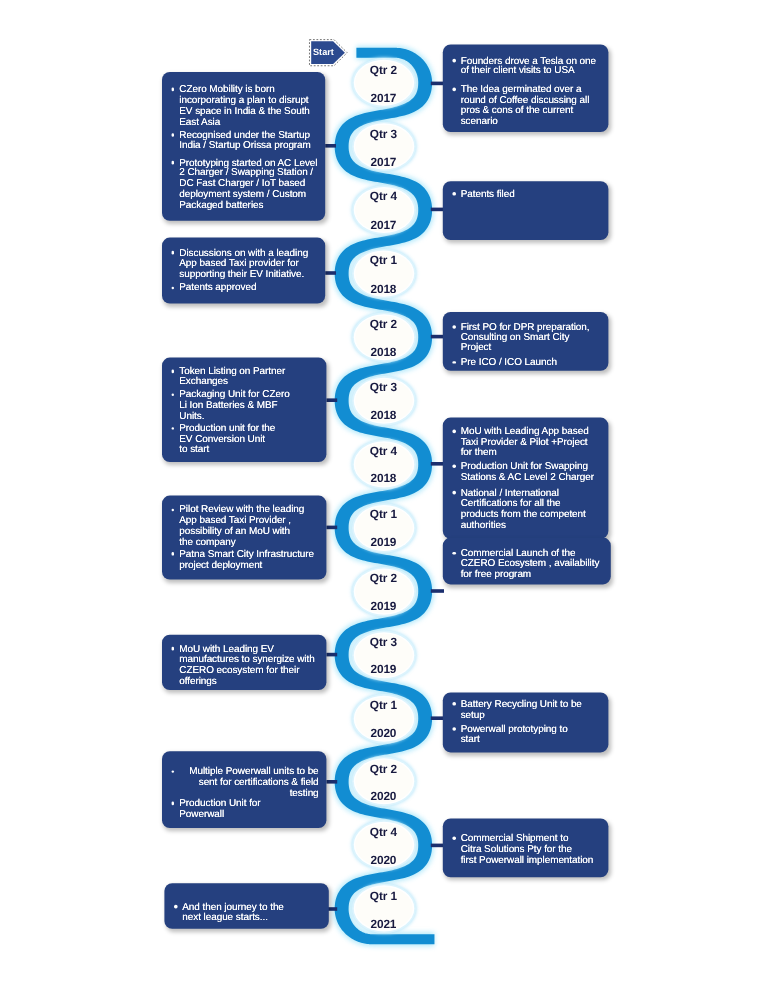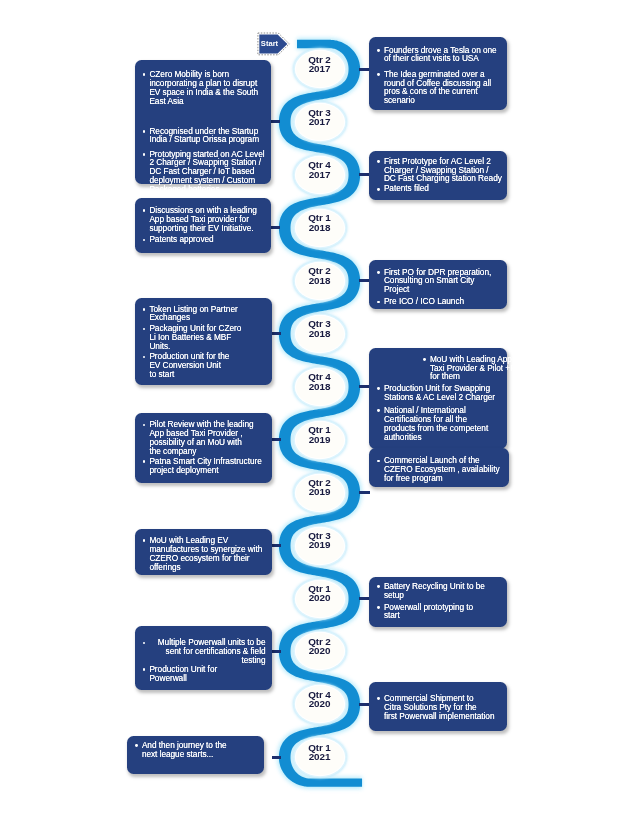--- a/index.html
+++ b/index.html
@@ -1,20 +1,20 @@
 <!DOCTYPE html>
 <html><head>
 <meta charset="utf-8">
 <style>
   html,body{margin:0;padding:0;}
   body{width:640px;height:823px;background:#ffffff;font-family:"Liberation Sans",sans-serif;overflow:hidden;position:relative;}
   #stage{position:absolute;left:0;top:0;width:640px;height:823px;}
   .wave{position:absolute;left:0;top:0;}
   .node{position:absolute;width:48px;height:36px;border-radius:50%;
-    background:#fefdf9;display:flex;flex-direction:column;align-items:center;justify-content:flex-start;
+    background:#fefdf9;display:flex;flex-direction:column;align-items:center;justify-content:space-between;
     color:#17193f;font-weight:bold;font-size:9.9px;line-height:9.3px;letter-spacing:-0.1px;text-align:center;z-index:5;padding-top:3.6px;box-sizing:border-box;
     box-shadow:0 0 0 1.2px #ffffff, 0 0 0 2.6px #ddf4fd, 0 0 2.6px 3.4px rgba(186,232,250,0.85);}
   .box{position:absolute;background:#25407f;border-radius:6.5px;color:#fff;z-index:4;
     box-shadow:1.6px 2.2px 3.4px rgba(0,0,0,0.26);padding:8.7px 6px 5px 14.9px;box-sizing:border-box;}
   .box ul{margin:0;padding:0;list-style:none;}
   .box li{position:relative;white-space:nowrap;font-size:8.3px;line-height:8.85px;letter-spacing:-0.05px;font-weight:normal;text-shadow:0 0 0.55px rgba(255,255,255,0.95);}
   .box li:before{content:"";position:absolute;left:-6.75px;top:3.3px;width:2.8px;height:2.8px;border-radius:50%;background:#fff;}
   .conn{position:absolute;height:3px;background:#1b2f6e;z-index:3;}
   .start{position:absolute;z-index:6;}
 </style>
@@ -85,21 +85,21 @@
         <div>2020</div>
       </div>
       <div class="node" style="left: 295.5px; top: 739.35px;">
         <div>Qtr 1</div>
         <div>2021</div>
       </div>
     </div>
   <div id="boxes">
       <div class="box left" style="left: 134.5px; top: 60px; width: 136px; height: 124px; padding-top: 10.2px;">
         <ul>
-          <li style="margin-bottom: 21px;"><span>CZero Mobility is born</span><br><span>incorporating a plan to  disrupt</span><br><span>EV space in India &amp; the South</span><br><span>East Asia</span></li>
+          <li style="margin-bottom: 2px;"><span>CZero Mobility is born</span><br><span>incorporating a plan to  disrupt</span><br><span>EV space in India &amp; the South</span><br><span>East Asia</span></li>
           <li style="margin-bottom: 5.4px;"><span>Recognised under the  Startup</span><br><span>India / Startup Orissa program</span></li>
           <li><span>Prototyping started on AC Level</span><br><span>2 Charger / Swapping  Station /</span><br><span>DC Fast Charger / IoT based</span><br><span>deployment system / Custom</span><br><span>Packaged batteries</span></li>
         </ul>
       </div>
       <div class="conn" style="left: 270.5px; width: 9.6px; top: 120.45px;"></div>
       <div class="box left" style="left: 134.5px; top: 198px; width: 136px; height: 55px; padding-top: 8.1px;">
         <ul>
           <li style="margin-bottom: 2.6px;"><span>Discussions on with a leading</span><br><span>App based Taxi provider for</span><br><span>supporting their EV Initiative.</span></li>
           <li><span>Patents approved</span></li>
         </ul>
@@ -126,50 +126,49 @@
         </ul>
       </div>
       <div class="conn" style="left: 271.5px; width: 9.6px; top: 544.05px;"></div>
       <div class="box left" style="left: 134.5px; top: 626px; width: 137px; height: 64px; padding-top: 12.4px;">
         <ul>
           <li style="margin-bottom: 0px; text-align: right;"><span>Multiple Powerwall units to be</span><br><span>sent for certifications &amp; field</span><br><span>testing</span></li>
           <li><span>Production Unit for</span><br><span>Powerwall</span></li>
         </ul>
       </div>
       <div class="conn" style="left: 271.5px; width: 9.6px; top: 649.95px;"></div>
-      <div class="box left" style="left: 127px; top: 736px; width: 137px; height: 38px; padding-top: 5px;">
+      <div class="box left" style="left: 137px; top: 736px; width: 137px; height: 38px; padding-top: 15px;">
         <ul>
           <li><span>And then journey to the</span><br><span>next league starts...</span></li>
         </ul>
       </div>
       <div class="conn" style="left: 271.5px; width: 9.6px; top: 755.85px;"></div>
       <div class="box right" style="left: 369px; top: 37px; width: 138px; height: 73px; padding-top: 8.6px;">
         <ul>
           <li style="margin-bottom: 6.4px;"><span>Founders drove a Tesla on one</span><br><span>of their client visits to USA</span></li>
           <li><span>The Idea germinated over a</span><br><span>round of Coffee discussing all</span><br><span>pros &amp; cons of the current</span><br><span>scenario</span></li>
         </ul>
       </div>
       <div class="conn" style="left: 359px; width: 11px; top: 67.5px;"></div>
       <div class="box right" style="left: 369px; top: 151px; width: 138px; height: 49px; padding-top: 5.8px;">
         <ul>
-          <li style="margin-bottom: 1.1px;"><span>First Prototype for AC Level 2</span><br><span>Charger / Swapping Station /</span><br><span>DC Fast Charging station Ready</span></li>
           <li><span>Patents filed</span></li>
         </ul>
       </div>
       <div class="conn" style="left: 359px; width: 11px; top: 173.4px;"></div>
       <div class="box right" style="left: 369px; top: 260px; width: 138px; height: 49px; padding-top: 7.6px;">
         <ul>
           <li style="margin-bottom: 3.1px;"><span>First PO for DPR preparation,</span><br><span>Consulting on Smart City</span><br><span>Project</span></li>
           <li><span>Pre ICO / ICO Launch</span></li>
         </ul>
       </div>
       <div class="conn" style="left: 359px; width: 11px; top: 279.3px;"></div>
       <div class="box right" style="left: 369px; top: 348px; width: 138px; height: 101px; padding-top: 6.8px;">
         <ul>
-          <li style="margin-bottom: 2.8px; margin-left: 46px;"><span>MoU with Leading App based</span><br><span>Taxi Provider &amp; Pilot +Project</span><br><span>for them</span></li>
+          <li style="margin-bottom: 2.8px;"><span>MoU with Leading App based</span><br><span>Taxi Provider &amp; Pilot +Project</span><br><span>for them</span></li>
           <li style="margin-bottom: 4.2px;"><span>Production Unit for Swapping</span><br><span>Stations &amp; AC Level 2 Charger</span></li>
           <li><span>National / International</span><br><span>Certifications for all the</span><br><span>products from the competent</span><br><span>authorities</span></li>
         </ul>
       </div>
       <div class="conn" style="left: 359px; width: 11px; top: 385.2px;"></div>
       <div class="box right" style="left: 369px; top: 448px; width: 140px; height: 39px; padding-top: 8.4px;">
         <ul>
           <li><span>Commercial Launch of the</span><br><span>CZERO Ecosystem , availability</span><br><span>for free program</span></li>
         </ul>
       </div>

